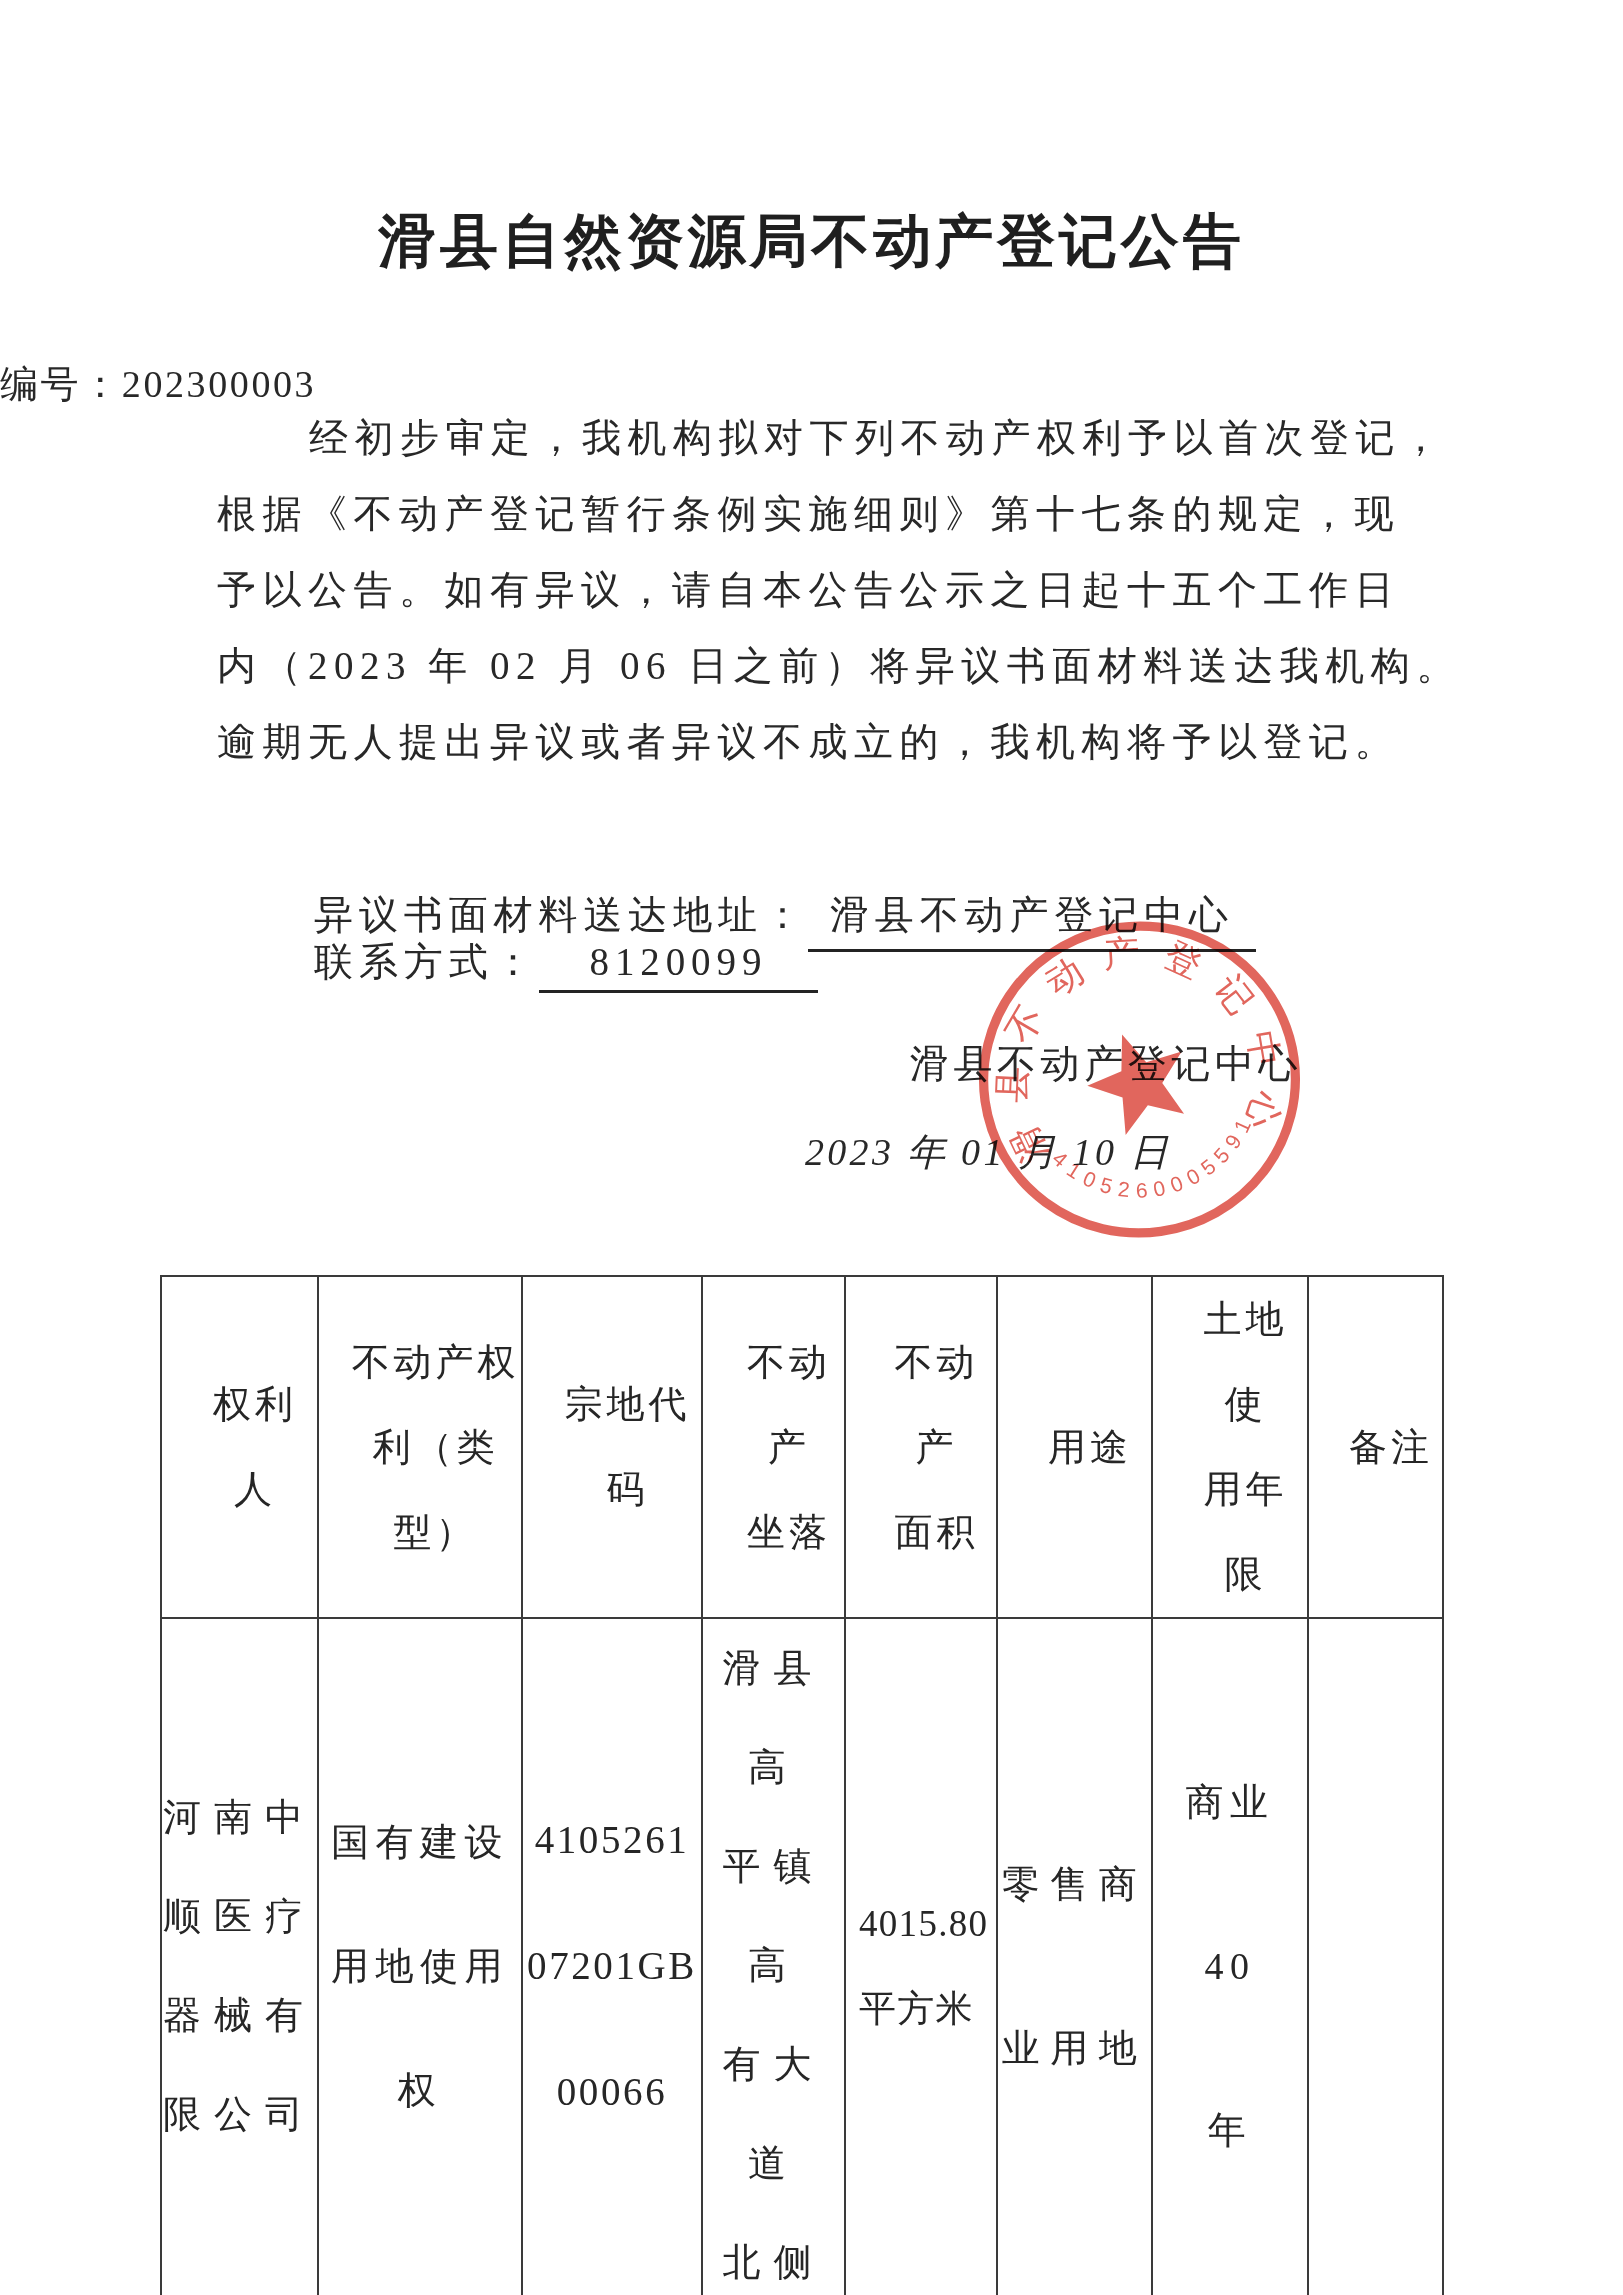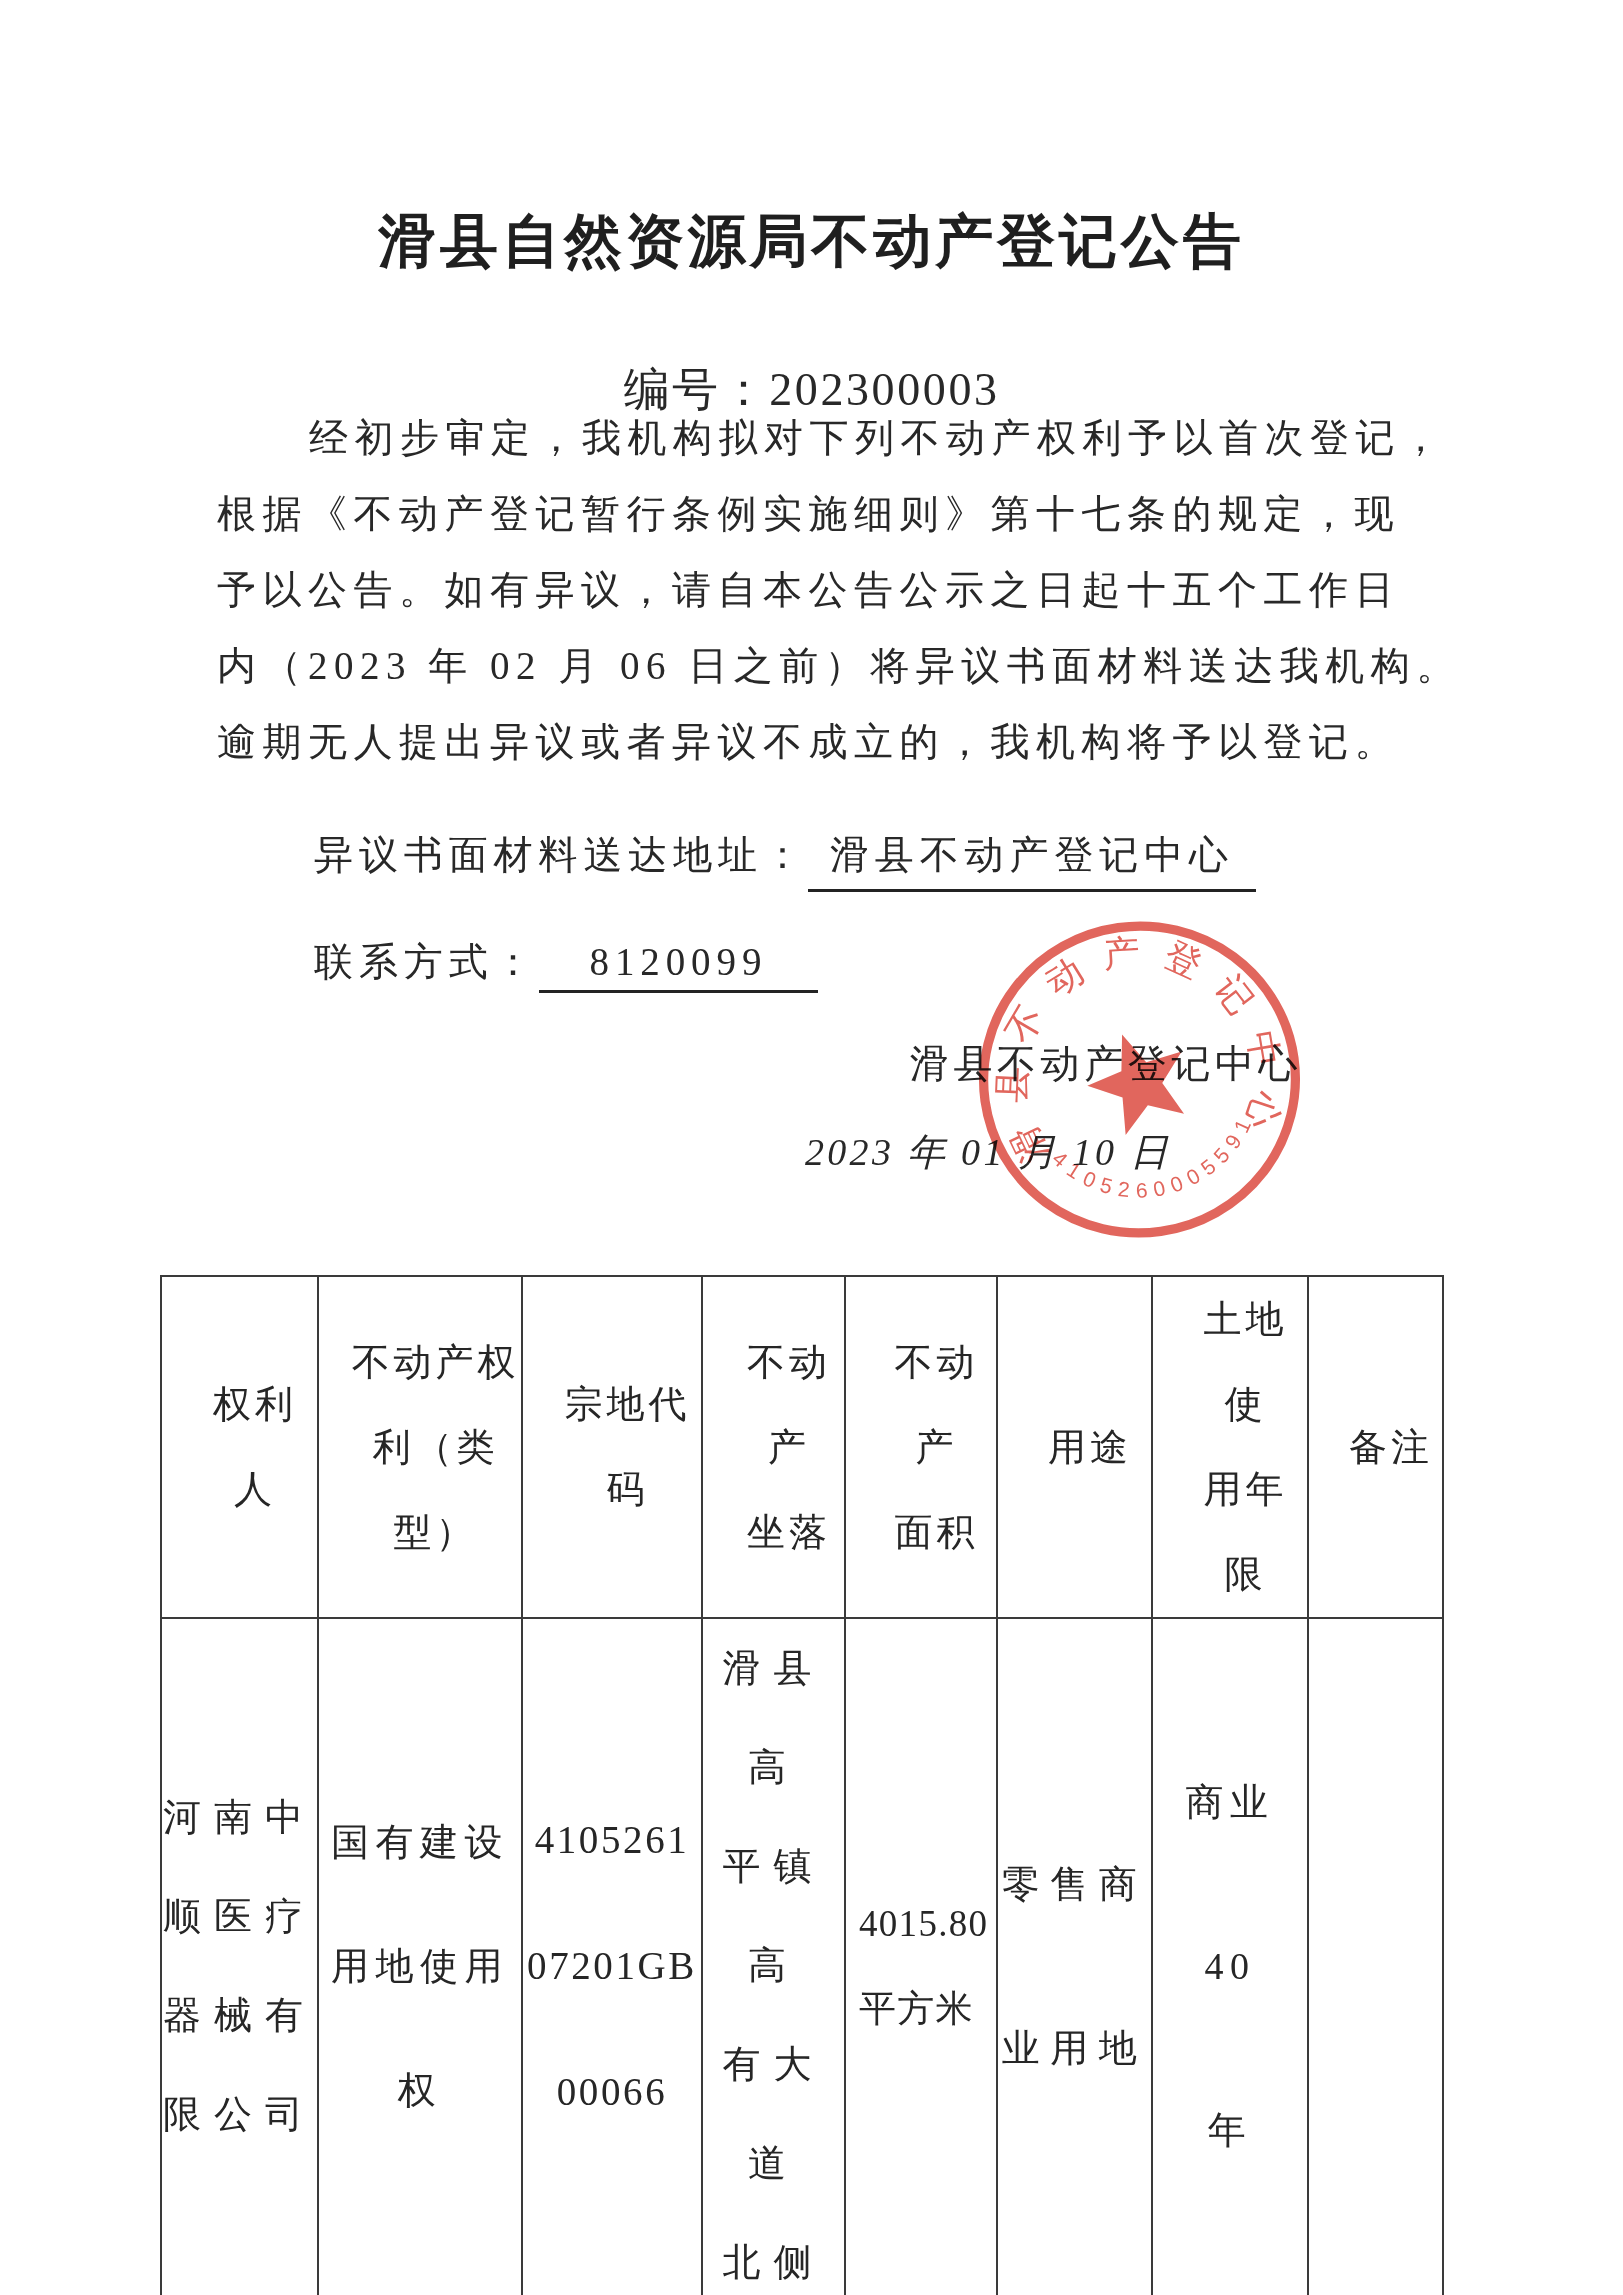--- a/index.html
+++ b/index.html
@@ -8,33 +8,33 @@
     background:#ffffff; overflow:hidden;
     font-family:"Liberation Serif", serif; color:#282828;
   }
   .title {
     position:absolute; top:203px; left:0; width:100%;
     text-align:center; font-family:"Liberation Sans", sans-serif;
     font-weight:bold; font-size:58px; letter-spacing:3.9px; color:#1f1f1f;
   }
   .doc-no {
     position:absolute; top:359px; left:0; width:100%;
-    text-align:center; font-size:46px; letter-spacing:2.6px;
+    font-size:38px; letter-spacing:2.6px;
   }
   .body-text {
     position:absolute; left:217px; top:400px; width:1217px;
     font-size:39px; line-height:76px; letter-spacing:6.5px;
   }
   .body-text .line { white-space:nowrap; }
   .indent { text-indent:92px; }
   .field-line {
     position:absolute; left:217px; width:1217px;
     font-size:39px; letter-spacing:5.9px; padding-left:97px; box-sizing:border-box;
   }
-  .addr-line { top:828px; }
+  .addr-line { top:888px; }
   .contact-line { top:935px; }
   .uline {
     display:inline-block; border-bottom:3.3px solid #232323;
     padding:0 22px 6.5px 22px;
   }
   .uline-wide { padding:0 51px 6px 51px; }
   .sig-org { position:absolute; left:805px; top:1037px; width:602px; text-align:center; font-size:39px; letter-spacing:4.6px; }
   .sig-date { position:absolute; left:805px; top:1127px; width:602px; text-align:left; font-size:38px; letter-spacing:3.3px;font-style:italic; }
   .stamp {
     position:absolute; left:971px; top:911px; width:337px; height:337px;

